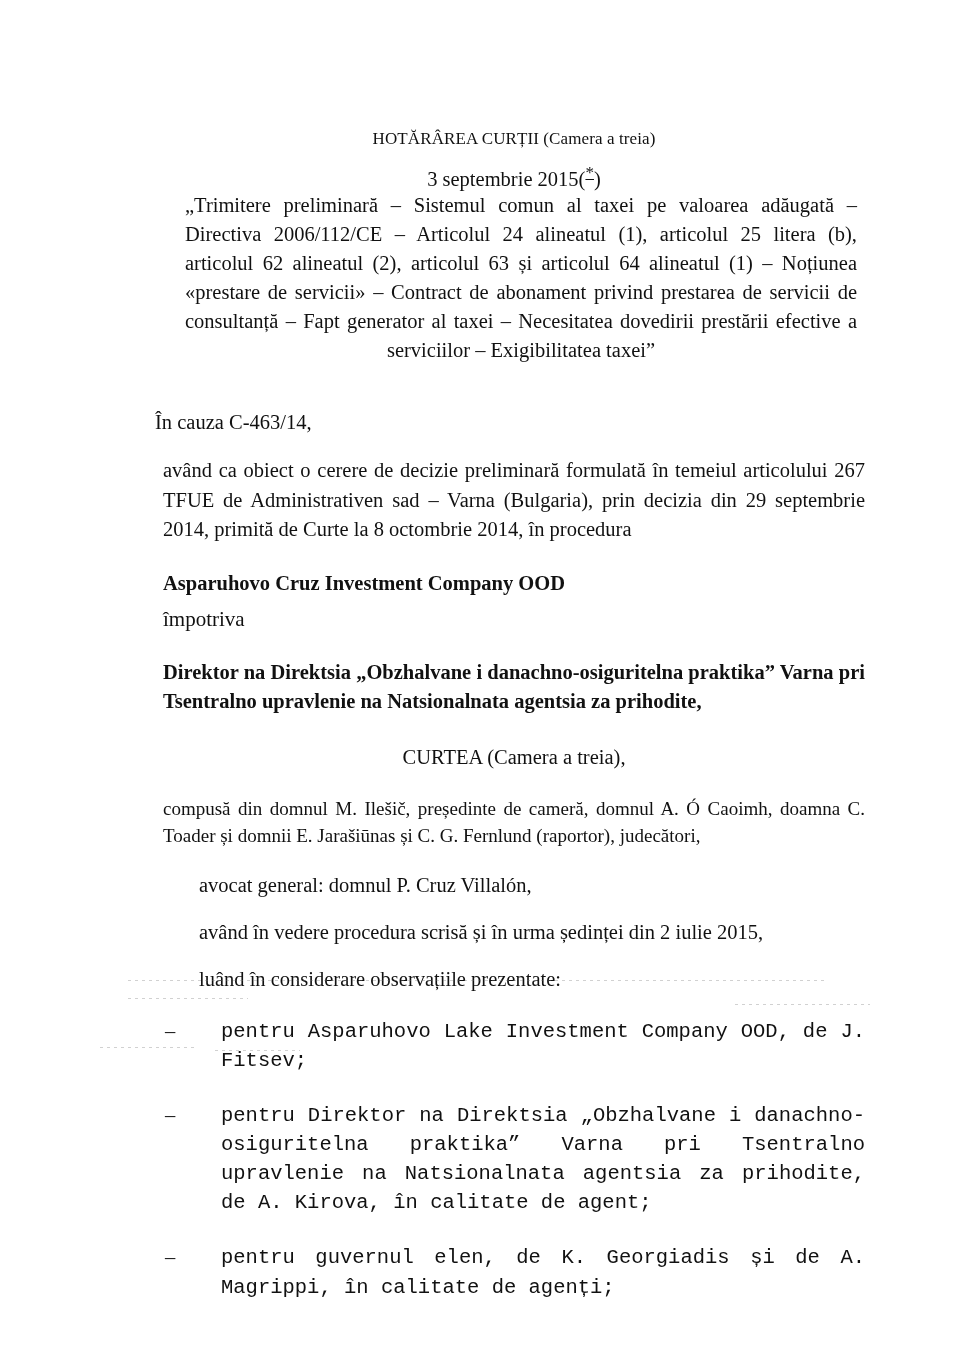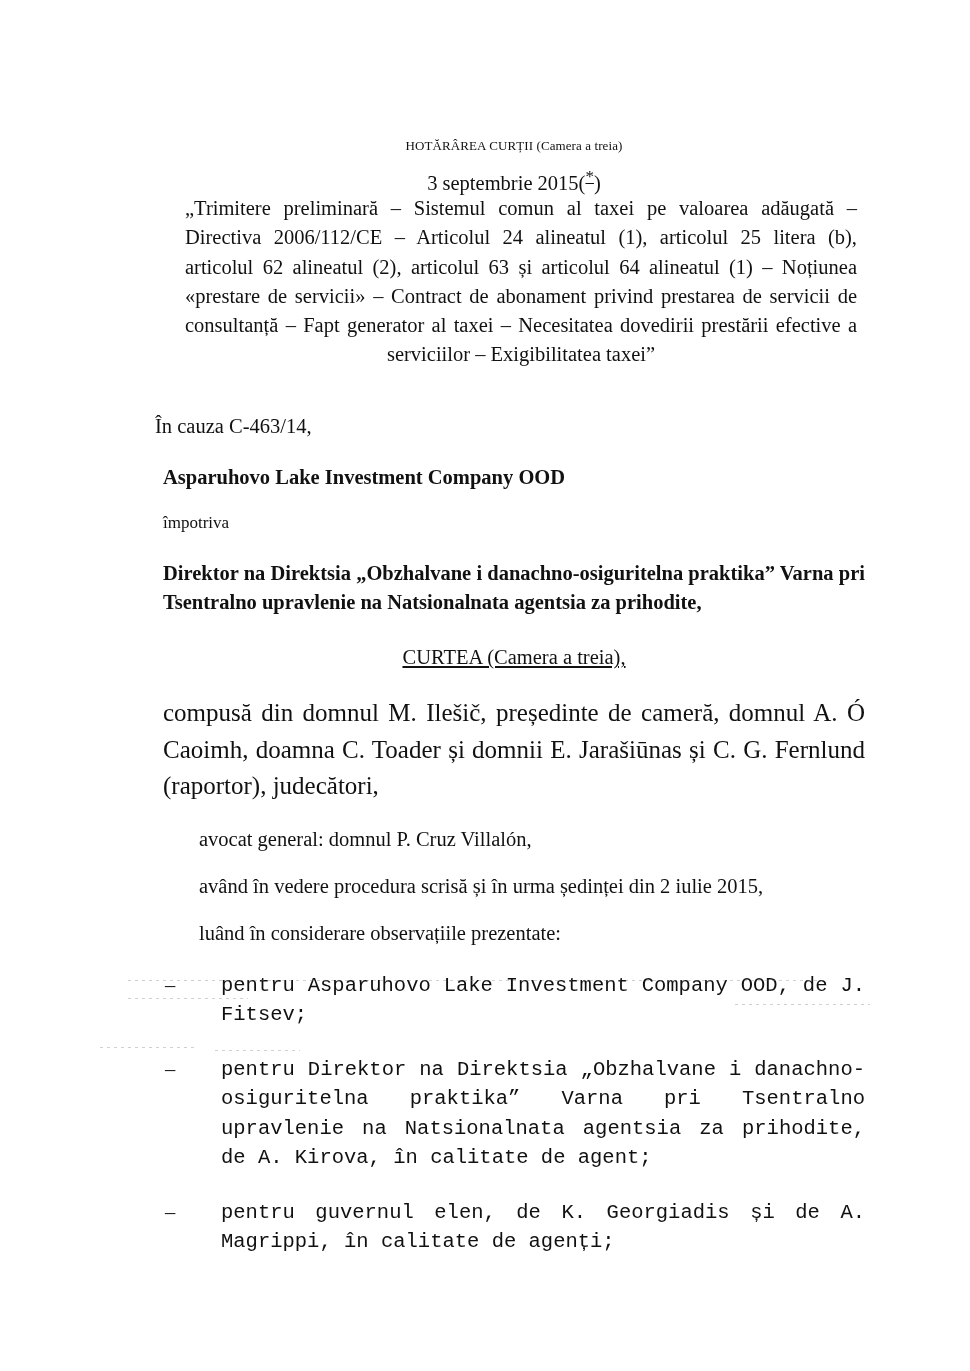--- a/index.html
+++ b/index.html
@@ -18,23 +18,23 @@
   .page {
     position: absolute;
     top: 0; left: 0;
     width: 970px;
     height: 1371px;
     box-sizing: border-box;
     padding: 120px 105px 40px 163px;
   }
   .doc-title {
     text-align: center;
-    font-size: 13px;
+    font-size: 17px;
     line-height: 1.35;
-    margin: 17px 0 0 0;
+    margin: 8px 0 0 0;
     letter-spacing: 0.1px;
   }
   .doc-date {
     text-align: center;
     font-size: 20.5px;
     margin-top: 12px;
   }
   .doc-date sup a {
     color: #111;
     text-decoration: underline;
@@ -57,39 +57,38 @@
     line-height: 1.43;
     text-align: justify;
     margin-top: 22px;
   }
   .party {
     font-size: 20.5px;
     font-weight: bold;
     margin-top: 28px;
   }
   .vs {
-    font-size: 17px;
-    margin-top: 24px;
+    font-size: 21px;
+    margin-top: 12px;
   }
   .respondent {
     font-size: 20.5px;
     font-weight: bold;
     line-height: 1.4;
     margin-top: 26px;
     text-align: justify;
     text-align-last: left;
   }
   .court-line {
     font-size: 20.5px;
     text-align: center;
     margin-top: 30px;
-    text-decoration: underline;
   }
   .composition {
-    font-size: 25px;
+    font-size: 19px;
     line-height: 1.45;
     text-align: justify;
     margin-top: 26px;
   }
   .simple {
     font-size: 20.5px;
     margin-top: 24px;
     margin-left: 36px;
   }
   .list-block {
@@ -134,22 +133,23 @@
 <div class="page">
 
   <div class="doc-title">HOTĂRÂREA CURȚII (Camera a treia)</div>
 
   <div class="doc-date"><span>3 septembrie 2015(</span><sup><a href="#">*</a></sup><span>)</span></div>
 
   <div class="keywords">„Trimitere preliminară – Sistemul comun al taxei pe valoarea adăugată – Directiva 2006/112/CE – Articolul 24 alineatul (1), articolul 25 litera (b), articolul 62 alineatul (2), articolul 63 și articolul 64 alineatul (1) – Noțiunea «prestare de servicii» – Contract de abonament privind prestarea de servicii de consultanță – Fapt generator al taxei – Necesitatea dovedirii prestării efective a serviciilor – Exigibilitatea taxei”</div>
 
   <div class="case-line">În cauza C-463/14,</div>
 
+  <div class="para">având ca obiect o cerere de decizie preliminară formulată în temeiul articolului 267 TFUE de Administrativen sad – Varna (Bulgaria), prin decizia din 29 septembrie 2014, primită de Curte la 8 octombrie 2014, în procedura</div>
 
-  <div class="party">Asparuhovo Lake Investment Company OOD</div>
+  <div class="party">Asparuhovo Cruz Investment Company OOD</div>
 
   <div class="vs">împotriva</div>
 
   <div class="respondent">Direktor na Direktsia „Obzhalvane i danachno-osiguritelna praktika” Varna pri Tsentralno upravlenie na Natsionalnata agentsia za prihodite,</div>
 
   <div class="court-line">CURTEA (Camera a treia),</div>
 
   <div class="composition">compusă din domnul M. Ilešič, președinte de cameră, domnul A. Ó Caoimh, doamna C. Toader și domnii E. Jarašiūnas și C. G. Fernlund (raportor), judecători,</div>
 
   <div class="simple">avocat general: domnul P. Cruz Villalón,</div>

